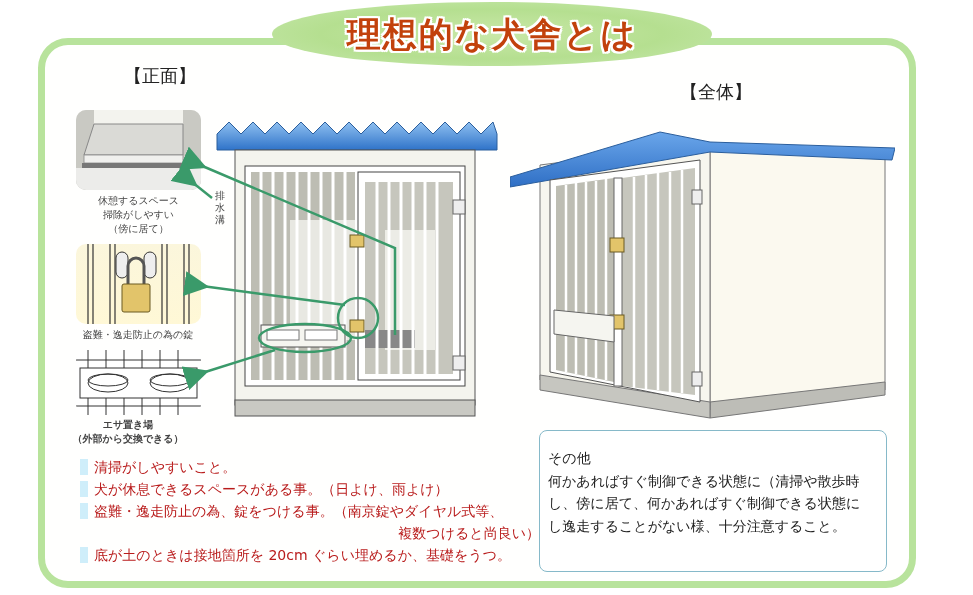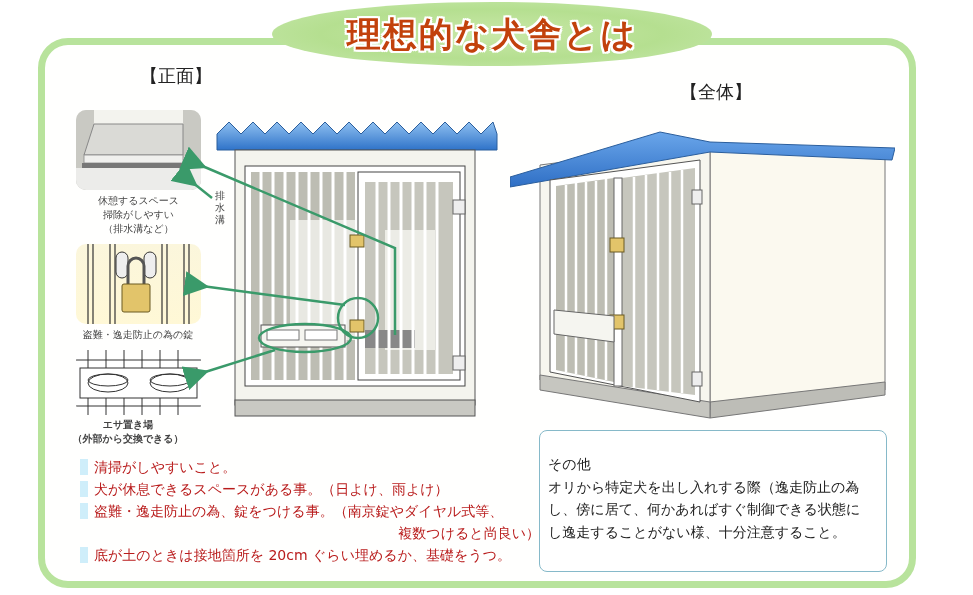--- a/index.html
+++ b/index.html
@@ -28,50 +28,50 @@
   .cap { position: absolute; font-size: 10px; color: #444; text-align: center; line-height: 14px; white-space: nowrap; }
 
   .bullets { position: absolute; left: 80px; top: 456px; width: 460px; font-size: 14px; line-height: 22px; color: #b91c1c; }
   .bullets .item { position: relative; padding-left: 14px; }
   .bullets .item .dot { position: absolute; left: 0; top: 3px; width: 8px; height: 16px; background: #cfeefa; }
   .bullets .cont { padding-left: 14px; text-align: right; }
 
   .note {
     position: absolute; left: 539px; top: 430px; width: 348px; height: 142px;
     border: 1.5px solid #86b9c9; border-radius: 8px; background: #fff;
-    padding: 22px 8px; font-size: 14px; line-height: 22.5px; color: #222;
+    padding: 16px 8px; font-size: 14px; line-height: 22.5px; color: #222;
   }
 
   svg { position: absolute; }
 </style>
 </head>
 <body>
 
 <div class="frame"></div>
 <div class="title-oval"></div>
 <div class="title-text">理想的な犬舎とは</div>
 
-<div class="section-label" style="left:140px; top:64px;">【正面】</div>
+<div class="section-label" style="left:124px; top:64px;">【正面】</div>
 <div class="section-label" style="left:680px; top:80px;">【全体】</div>
 
 <div class="detail-box" style="left:76px; top:110px; width:125px; height:80px; background:#e6e6e2;">
   <svg width="125" height="80">
     <rect x="0" y="0" width="18" height="80" fill="#c9c9c3"></rect>
     <rect x="107" y="0" width="18" height="80" fill="#c9c9c3"></rect>
     <rect x="18" y="0" width="89" height="14" fill="#f3f3ee"></rect>
     <polygon points="18,14 107,14 107,45 8,45" fill="#dadad6" stroke="#888" stroke-width="1"></polygon>
     <rect x="8" y="45" width="99" height="8" fill="#f0f0ee" stroke="#888" stroke-width="0.8"></rect>
     <rect x="6" y="53" width="103" height="5" fill="#777"></rect>
     <rect x="0" y="58" width="125" height="22" fill="#ececea"></rect>
   </svg>
 </div>
 <div class="cap" style="left:76px; top:194px; width:125px;">
   <div>休憩するスペース</div>
   <div>掃除がしやすい</div>
-  <div>（排水溝など）</div>
+  <div>（傍に居て）</div>
 </div>
 <div class="cap" style="left:214px; top:190px; width:12px; white-space:normal; word-break:break-all; line-height:12px; font-size:10px;text-align:center;">排水溝</div>
 
 <div class="detail-box" style="left:76px; top:244px; width:125px; height:80px; background:linear-gradient(180deg,#fbf6dc,#fff8d6);">
   <svg width="125" height="80">
     <g stroke="#333" stroke-width="1.2">
       <line x1="12" y1="0" x2="12" y2="80"></line>
         <line x1="17" y1="0" x2="17" y2="80"></line>
       <line x1="34" y1="0" x2="34" y2="80"></line>
         <line x1="39" y1="0" x2="39" y2="80"></line>
@@ -222,16 +222,16 @@
 <div class="bullets">
   <div class="item"><span class="dot"></span><span>清掃がしやすいこと。</span></div>
   <div class="item"><span class="dot"></span><span>犬が休息できるスペースがある事。（日よけ、雨よけ）</span></div>
   <div class="item"><span class="dot"></span><span>盗難・逸走防止の為、錠をつける事。（南京錠やダイヤル式等、</span></div>
   <div class="cont">複数つけると尚良い）</div>
   <div class="item"><span class="dot"></span><span>底が土のときは接地箇所を 20cm ぐらい埋めるか、基礎をうつ。</span></div>
 </div>
 
 <div class="note">
   <div>その他</div>
-  <div>オリから特定犬を出し入れする際（逸走防止の為</div>
+  <div>何かあればすぐ制御できる状態に（清掃や散歩時</div>
   <div>し、傍に居て、何かあればすぐ制御できる状態に</div>
   <div>し逸走することがない様、十分注意すること。</div>
 </div>
 
 </body></html>

